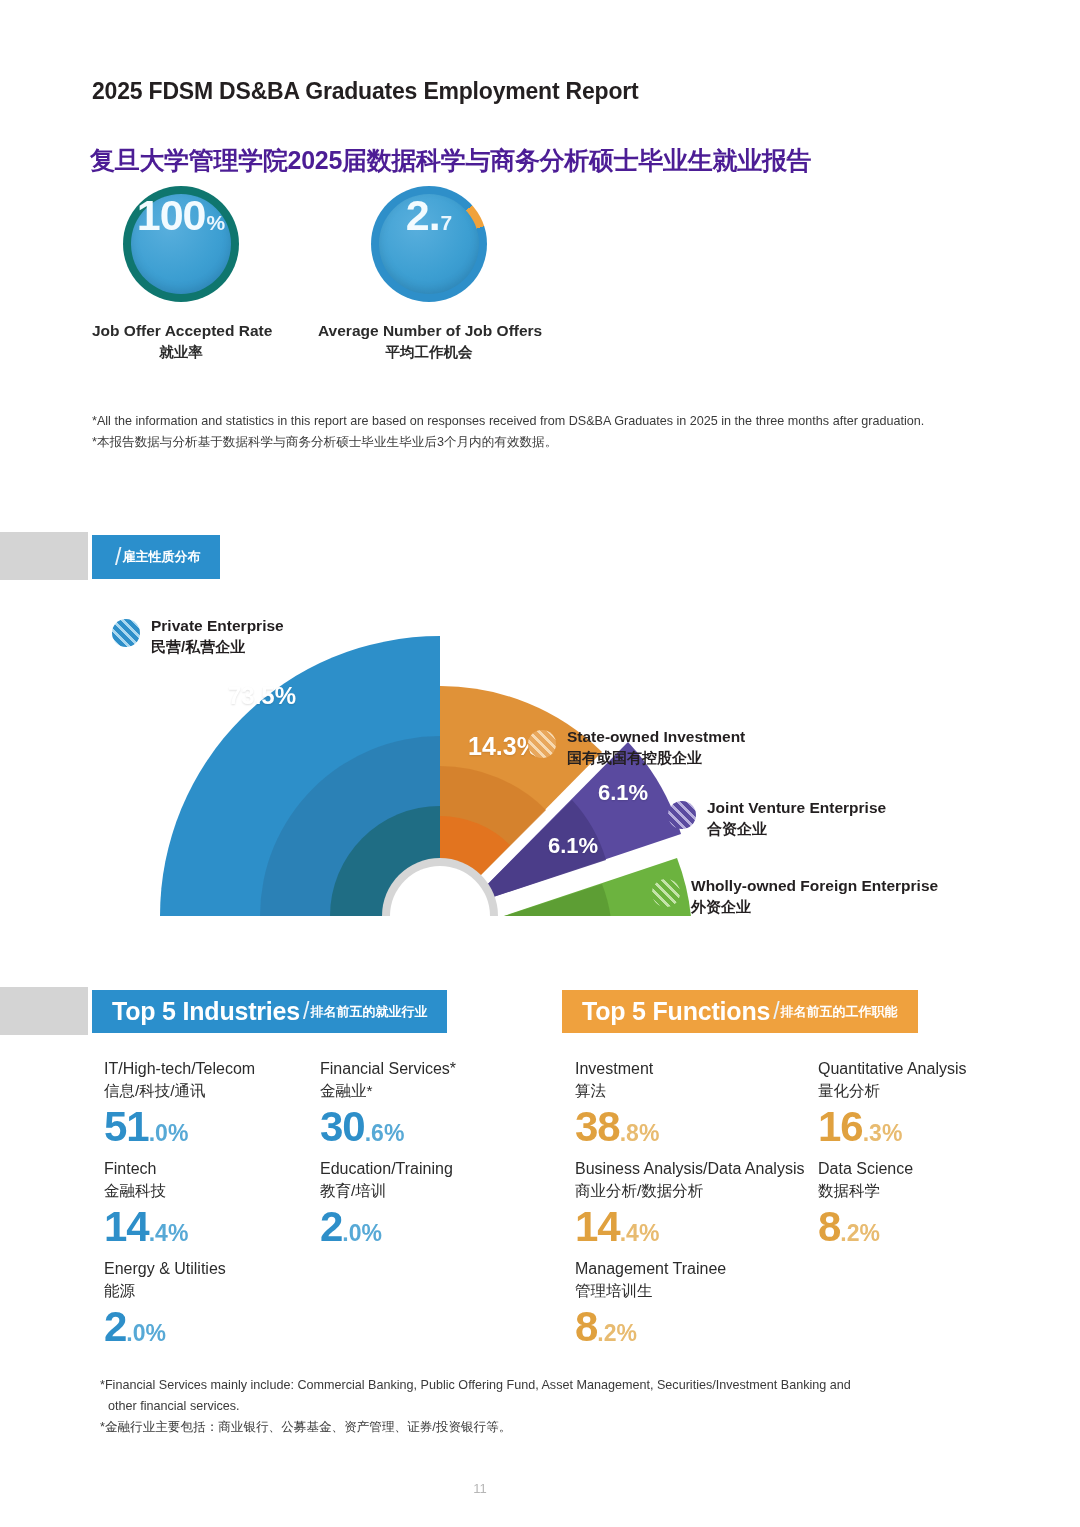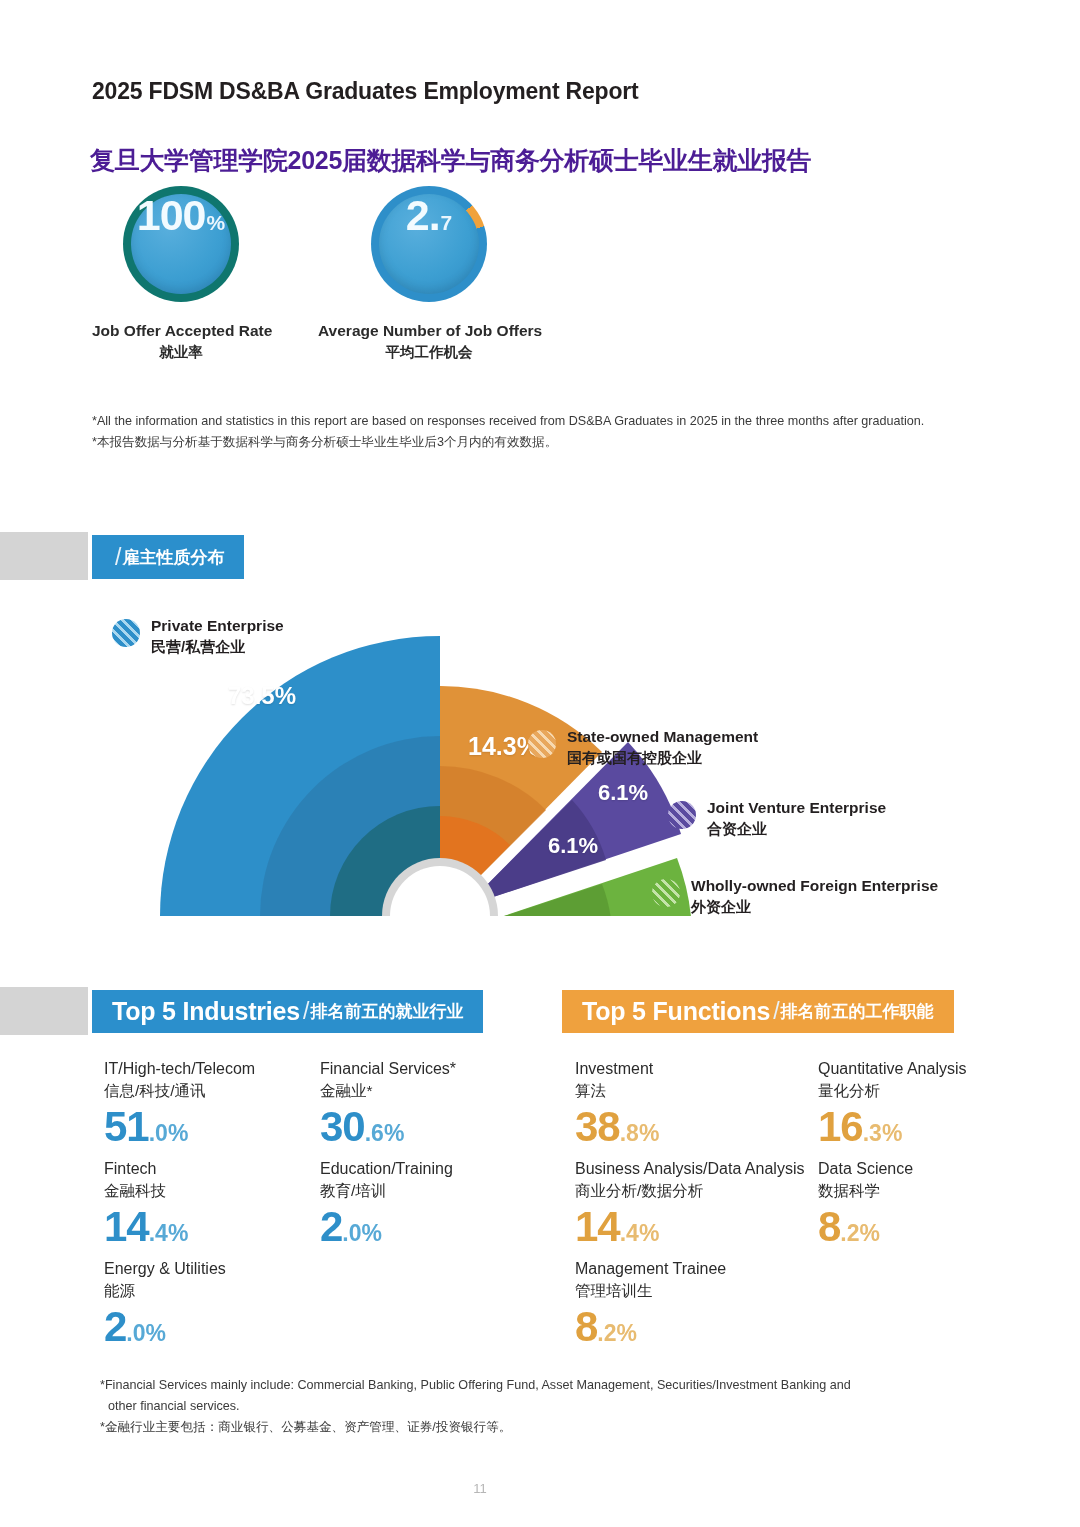--- a/index.html
+++ b/index.html
@@ -68,21 +68,21 @@
   .note-bottom .indent { padding-left: 8px; display: block; }
 
   
   .gray-block { position: absolute; background: #d4d4d4; }
   .sec-bar {
     position: absolute; display: flex; align-items: center;
     padding: 0 20px; white-space: nowrap;
   }
   .sec-bar .en { font-size: 25px; font-weight: bold; color: #ffffff; letter-spacing: -0.2px; }
   .sec-bar .slash { font-size: 23px; color: #e8f2f9; margin: 0 1px 0 3px; font-weight: 300; }
-  .sec-bar .cn { font-size: 17px; font-weight: bold; color: #ffffff; }
+  .sec-bar .cn { font-size: 13px; font-weight: bold; color: #ffffff; }
   .bar-blue { background: #2b8fcc; }
   .bar-orange { background: #efa13e; }
 
   
   .donut-wrap { position: absolute; left: 150px; top: 600px; width: 560px; height: 340px; }
   .pct-label {
     position: absolute; color: #ffffff; font-weight: bold;
     text-shadow: 0 1px 2px rgba(0,0,0,0.12);
   }
 
@@ -198,21 +198,21 @@
     
     <div class="pct-label" style="left:78px; top:82px; font-size:24px;">73.5%</div>
     <div class="pct-label" style="left:318px; top:132px; font-size:25px;">14.3%</div>
     <div class="pct-label" style="left:448px; top:180px; font-size:22px;">6.1%</div>
     <div class="pct-label" style="left:398px; top:233px; font-size:22px;">6.1%</div>
   </div>
 
   <div class="legend" style="left:528px; top:727px;">
     <div class="legend-dot" style="background: repeating-linear-gradient(45deg, #e8a75c 0 4px, #f7d9b0 4px 7px);"></div>
     <div class="legend-text">
-      <div class="en">State-owned Management</div>
+      <div class="en">State-owned Investment</div>
       <div class="cn">国有或国有控股企业</div>
     </div>
   </div>
 
   <div class="legend" style="left:652px; top:876px;">
     <div class="legend-dot" style="background: repeating-linear-gradient(45deg, #6cb33f 0 4px, #c4e3a9 4px 7px);"></div>
     <div class="legend-text">
       <div class="en">Wholly-owned Foreign Enterprise</div>
       <div class="cn">外资企业</div>
     </div>

